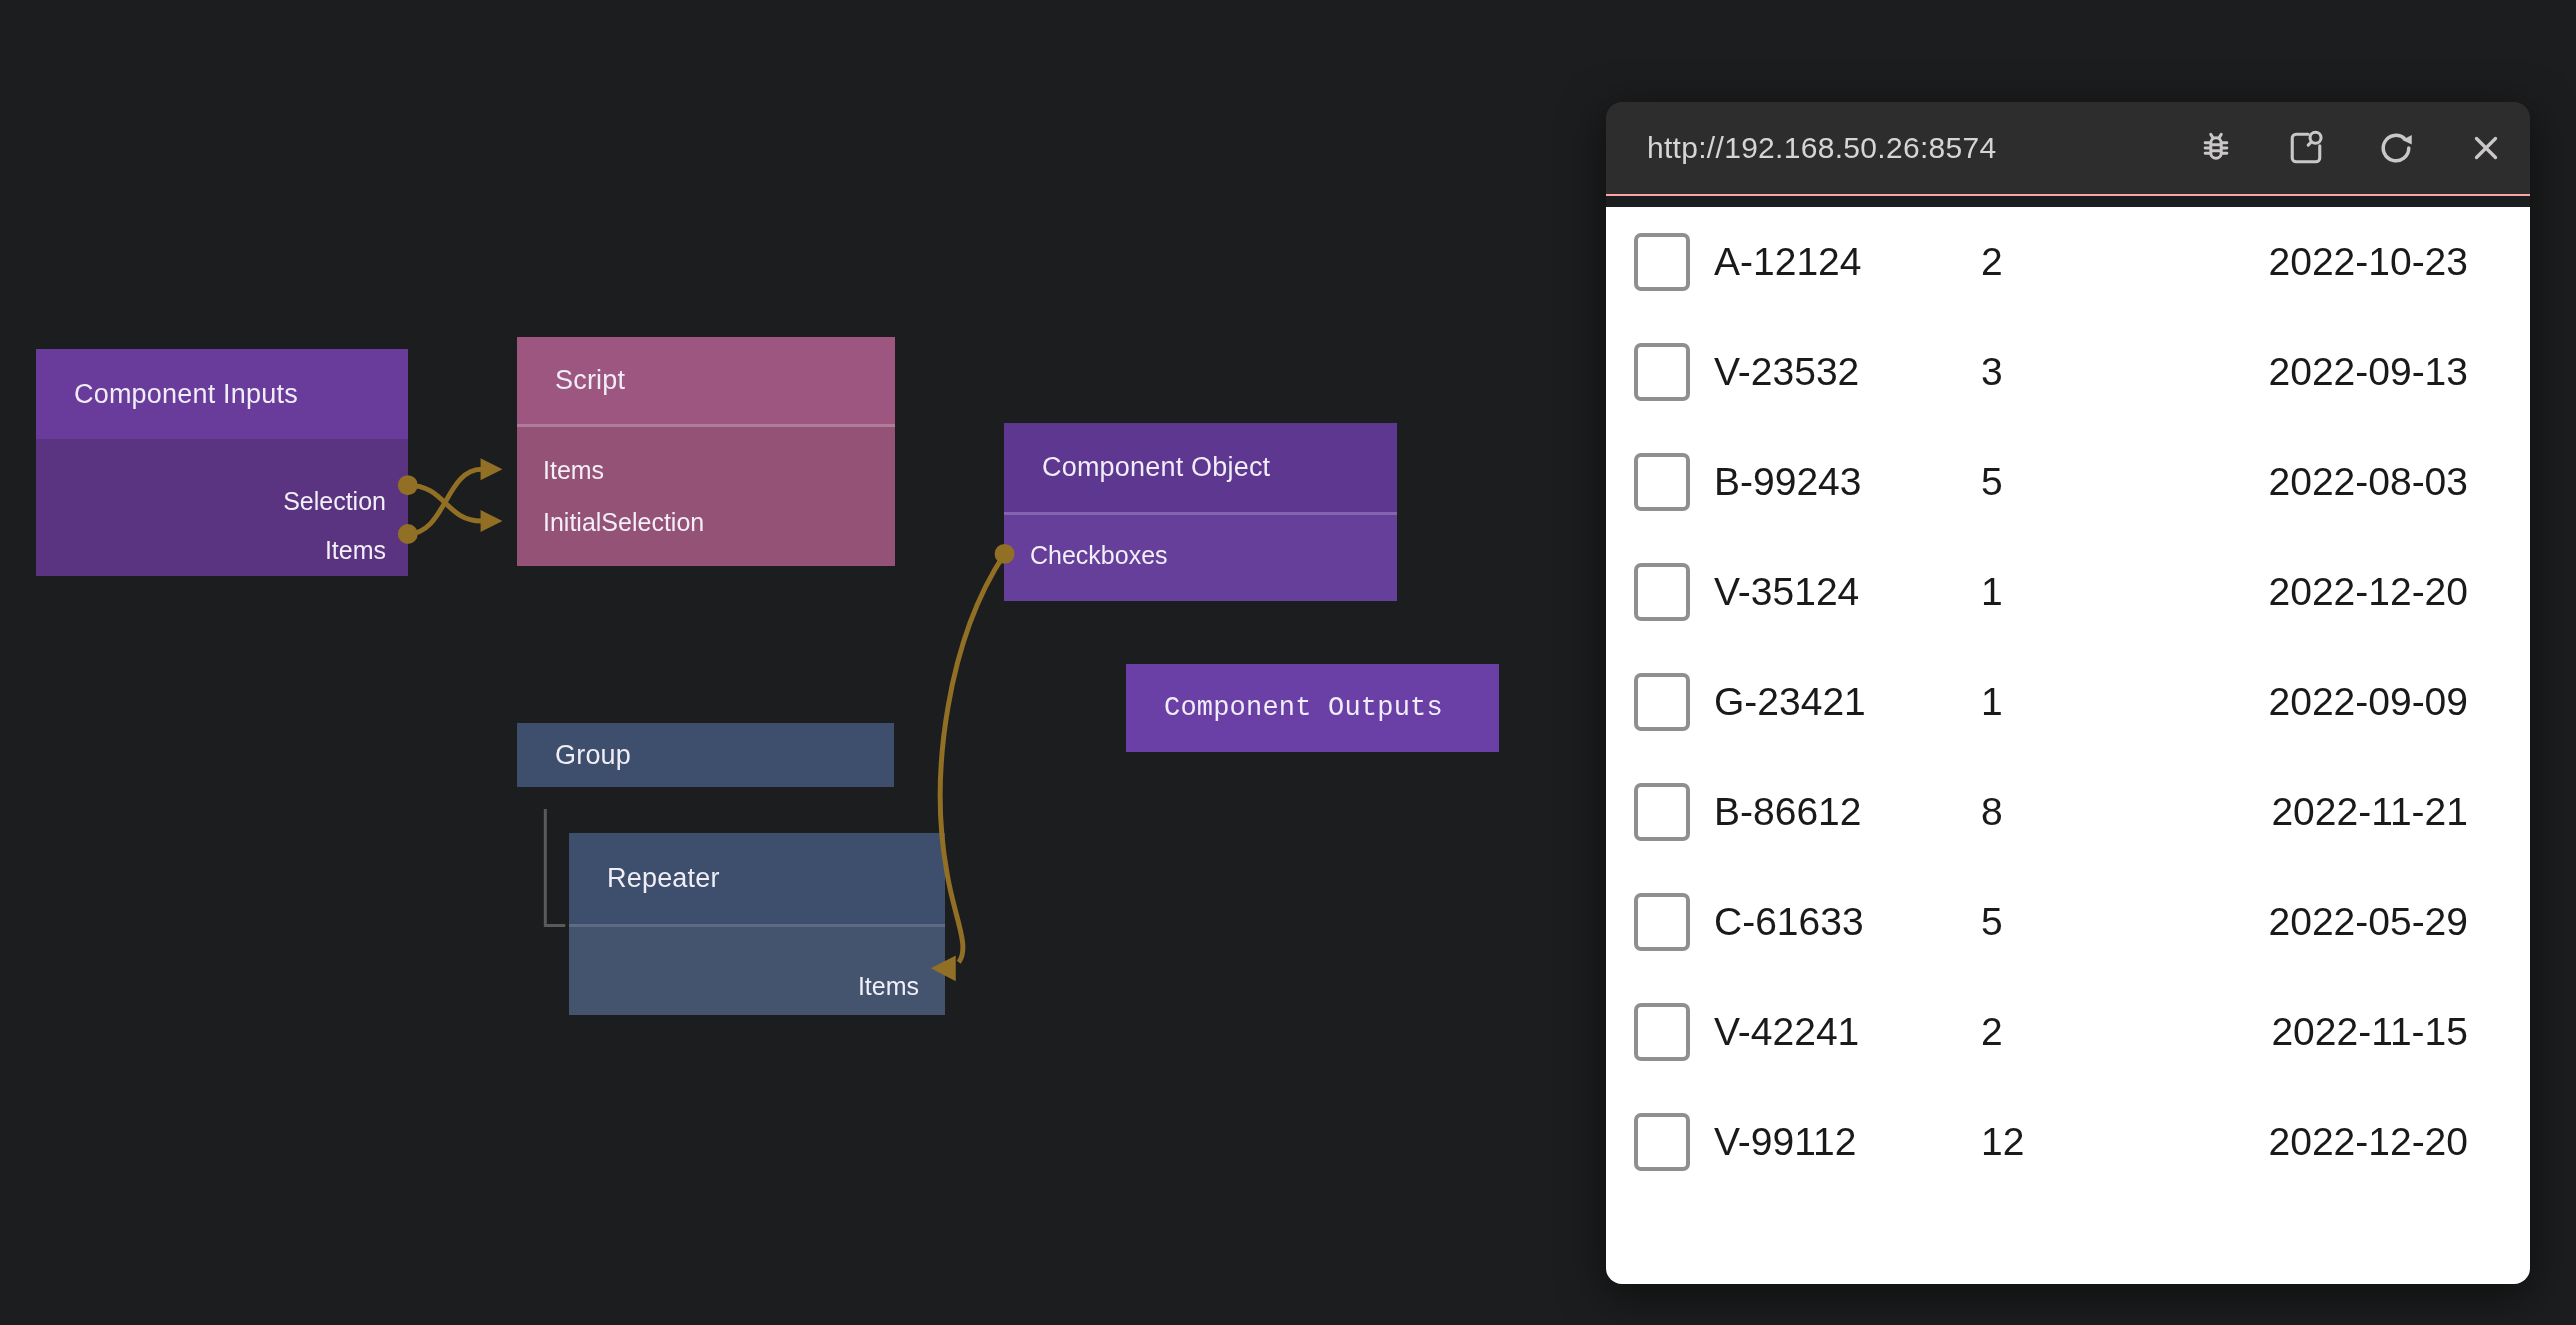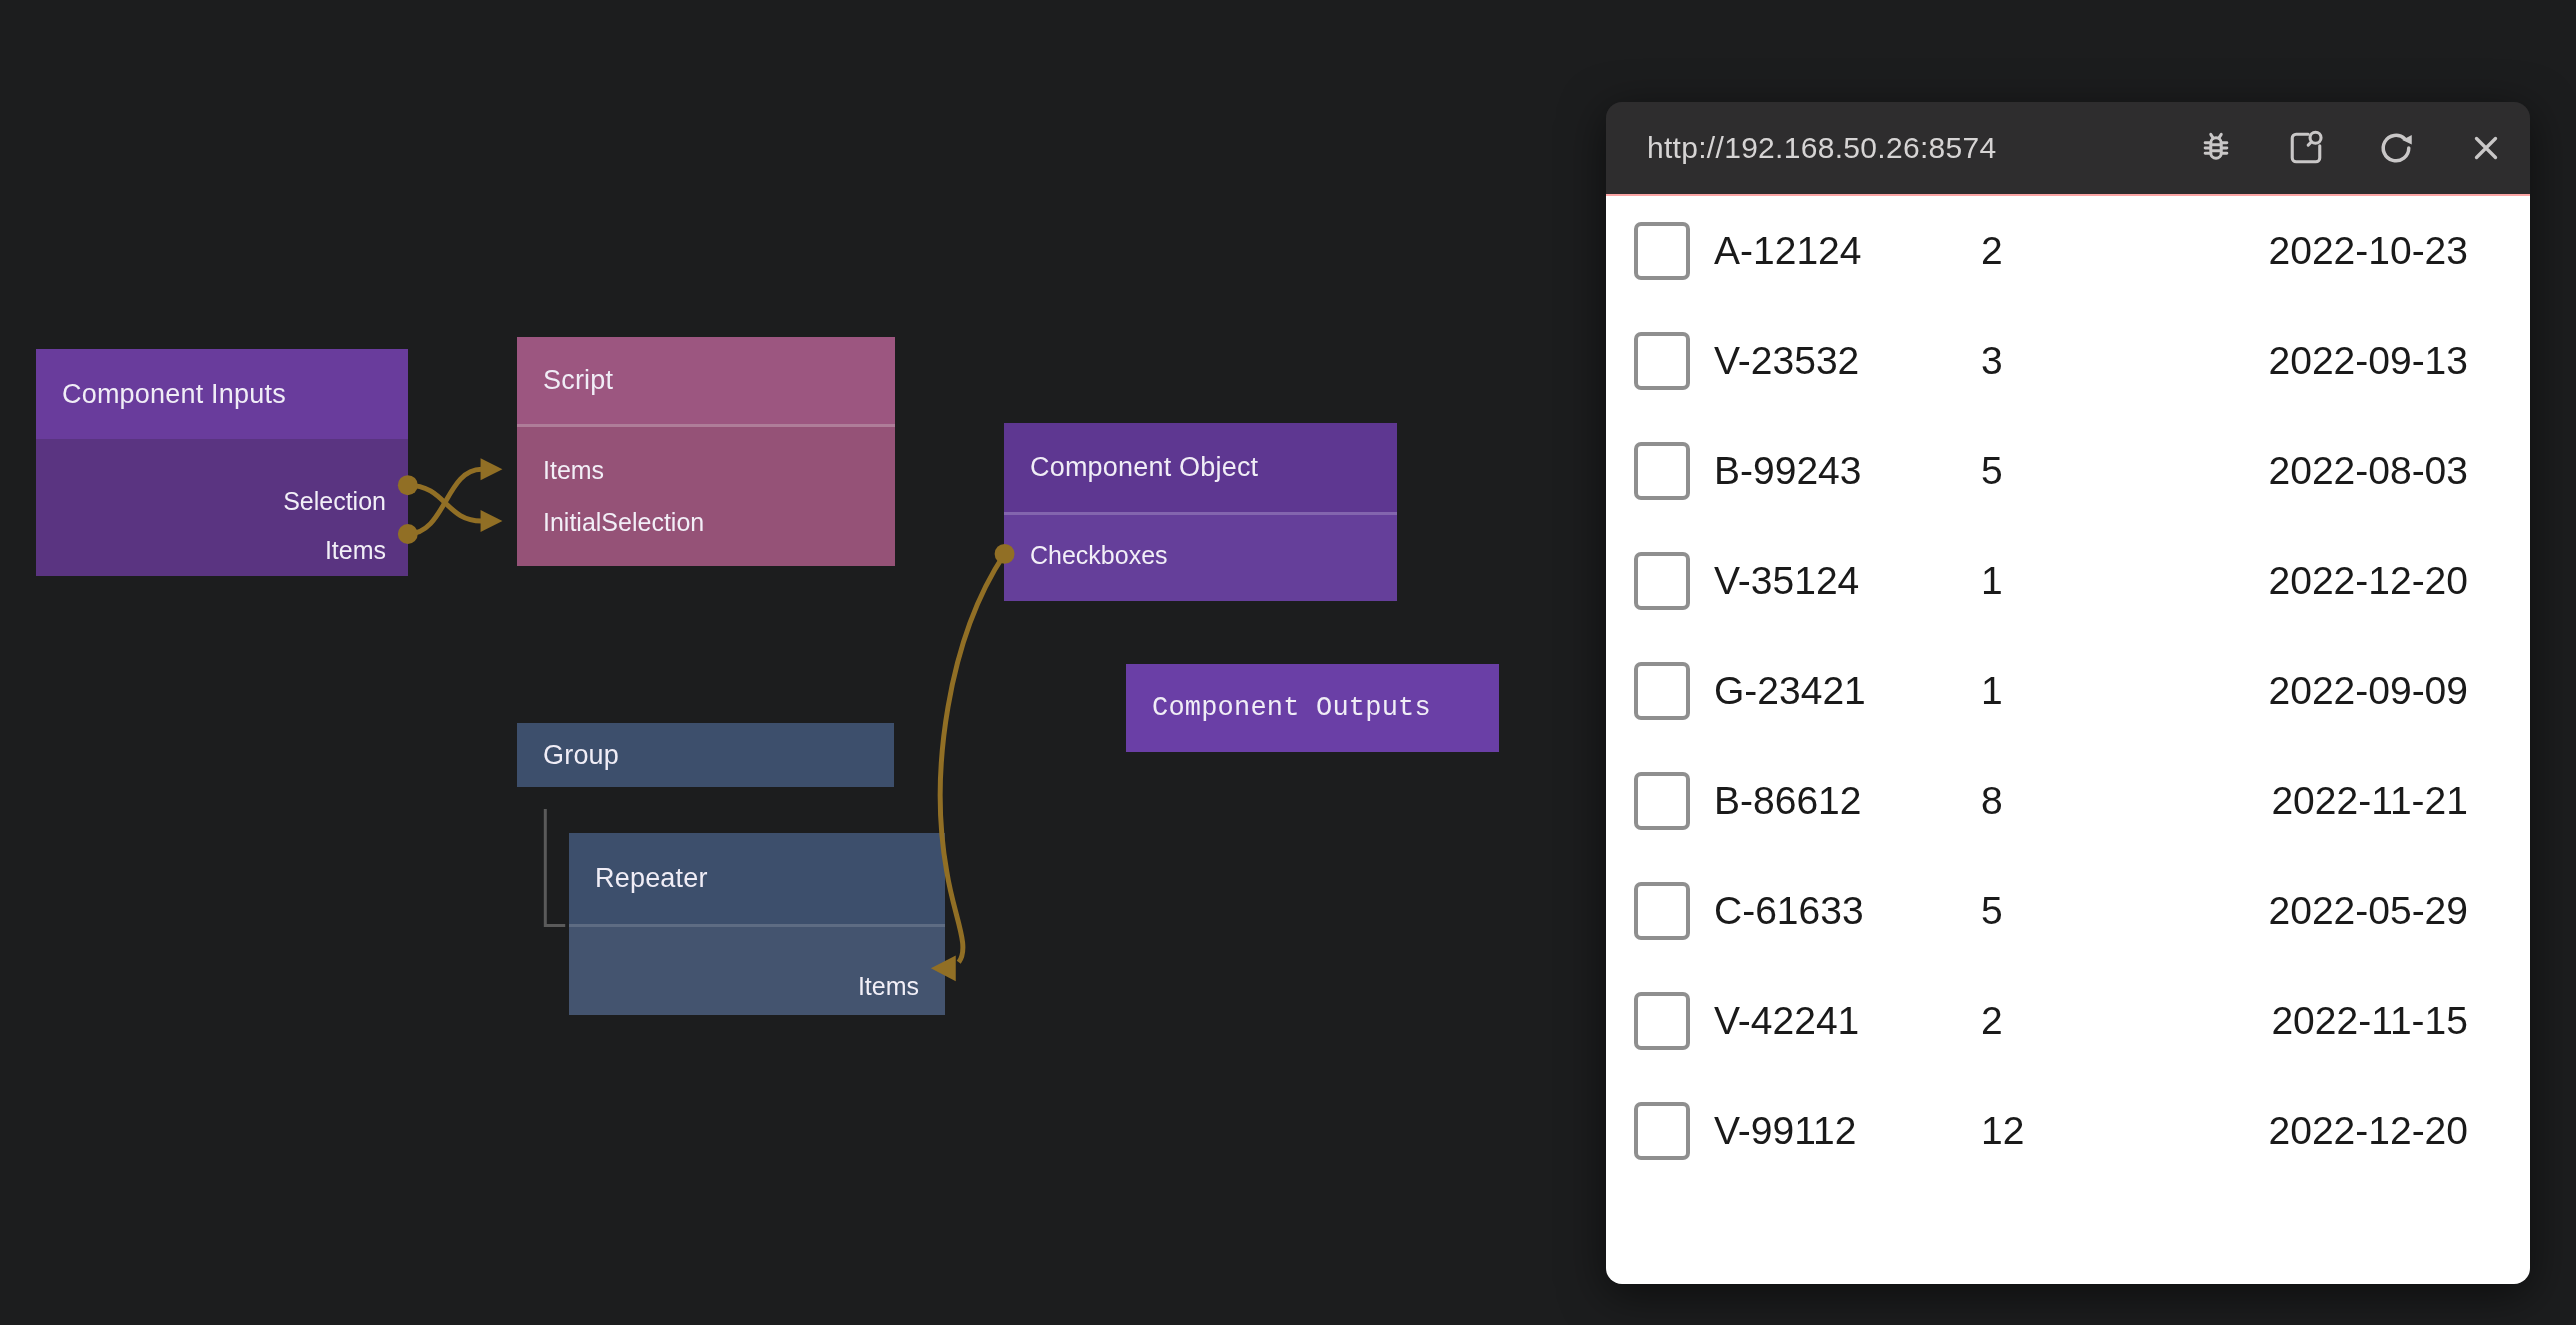--- a/index.html
+++ b/index.html
@@ -3,21 +3,21 @@
 <meta charset="utf-8">
 <style>
   * { margin:0; padding:0; box-sizing:border-box; }
   html,body { width:2576px; height:1325px; overflow:hidden; }
   body { background:#1c1d1e; font-family:"Liberation Sans", sans-serif; position:relative; }
 
   
   .canvas { position:absolute; inset:0; }
 
   .node { position:absolute; color:#efecf4; }
-  .node-header { display:flex; align-items:center; padding-left:26px;
+  .node-header { display:flex; align-items:center; padding-left:38px;
                  font-size:27px; letter-spacing:0.2px; color:#f0edf6; }
   .node-body { position:relative; }
 
   .port { position:absolute; height:34px; line-height:34px; font-size:25px; color:#f2eff7; white-space:nowrap; }
   .port.in  { left:26px; }
   .port.out { right:22px; text-align:right;margin-top:15px; }
 
   
   .n-ci { left:36px; top:349px; width:372px; height:226px; }
   .n-ci .node-header { height:90px; background:#693c9c; }
@@ -52,21 +52,21 @@
   .preview { position:absolute; left:1606px; top:102px; width:924px; height:1182px;
              border-radius:16px; box-shadow:0 10px 45px rgba(0,0,0,.55); overflow:hidden;
              display:flex; flex-direction:column; }
   .titlebar { height:94px; background:#2e2d2e; display:flex; align-items:center;
               padding:0 22px 0 41px; flex:none; border-bottom:2px solid #fca5a5; }
   .url { font-size:30px; color:#d6d4d4; letter-spacing:0.3px; flex:1 1 auto; }
   .tb-icons { display:flex; align-items:center; gap:46px; }
   .tb-btn { width:44px; height:44px; display:flex; align-items:center; justify-content:center; }
   .tb-btn svg { stroke:#c9c7c7; fill:none; stroke-width:1.7; stroke-linecap:round; stroke-linejoin:round; }
 
-  .panel-body { background:#ffffff; flex:1 1 auto; overflow:hidden; }
+  .panel-body { background:#ffffff; flex:1 1 auto; overflow:hidden;margin-top:11px; }
   .row { height:110px; display:flex; align-items:center; padding:0 62px 0 28px; }
   .cb { width:56px; height:58px; border:4px solid #8f8f8f; border-radius:7px; background:#fff; flex:none; }
   .cell { font-size:39px; color:#1a1a1a; }
   .cell.id  { margin-left:24px; width:267px; }
   .cell.qty { flex:1 1 auto; }
   .cell.date{ margin-left:auto; text-align:right; }
 </style>
 </head>
 <body>
 

